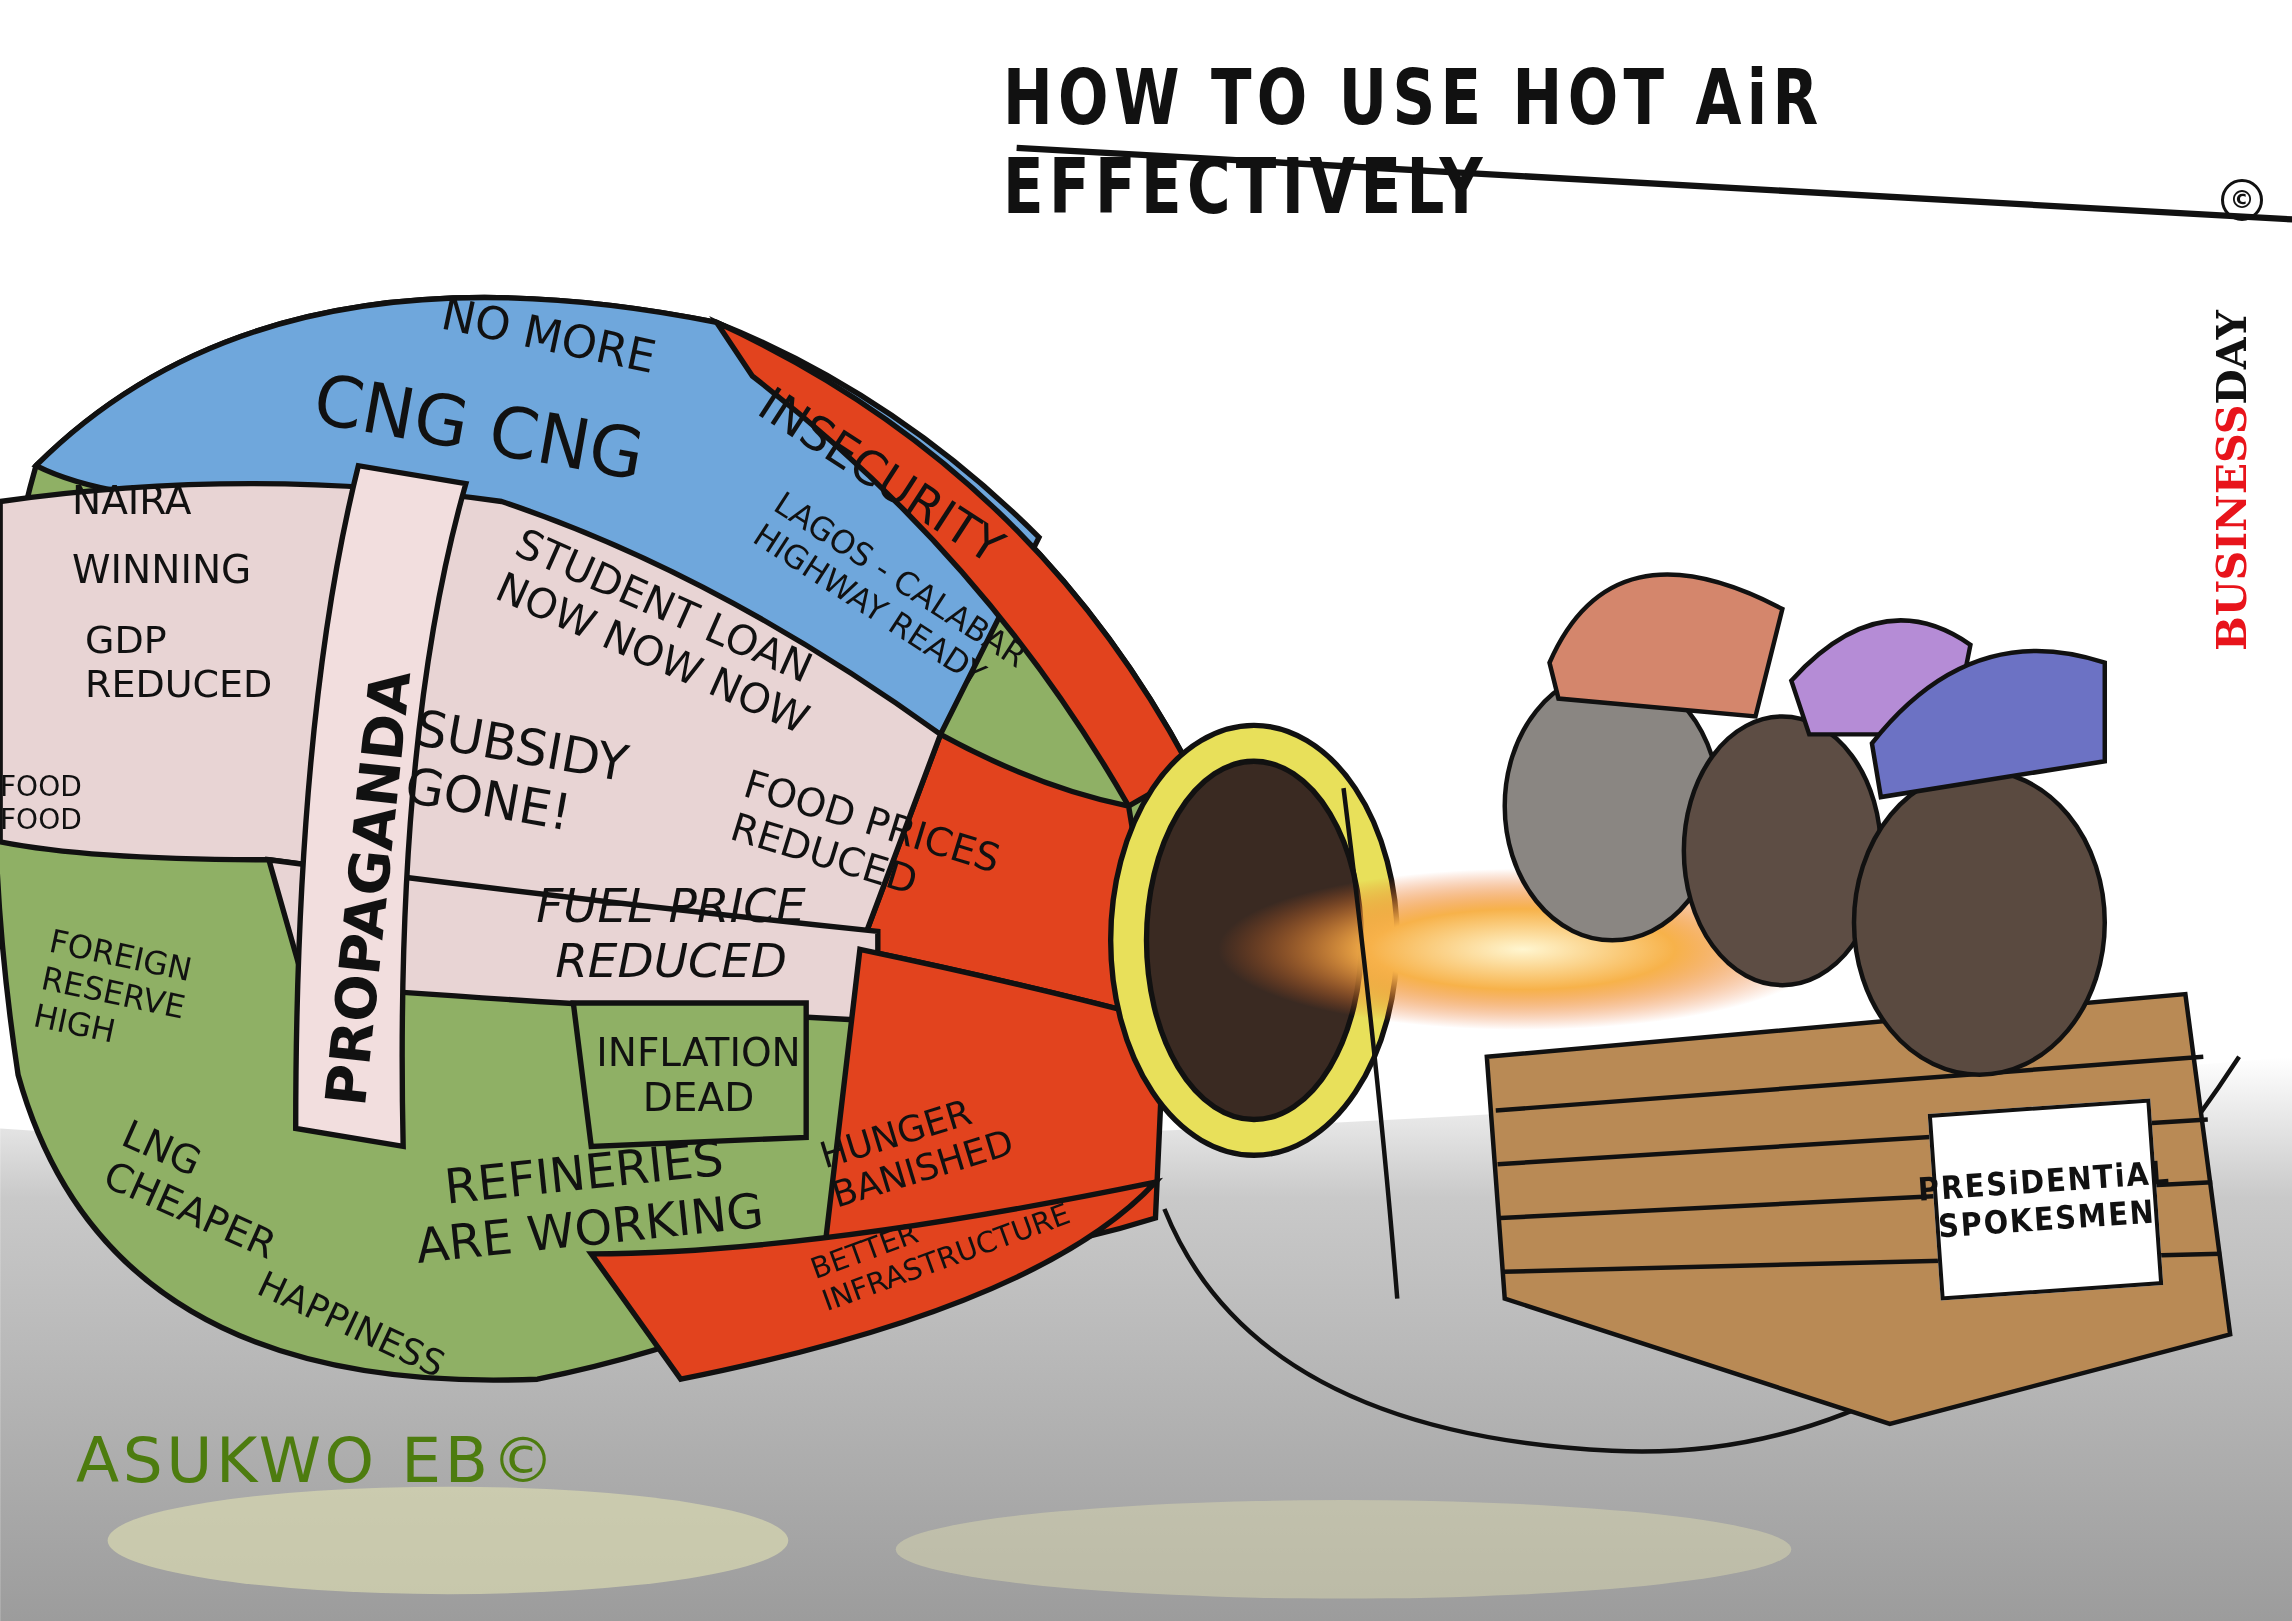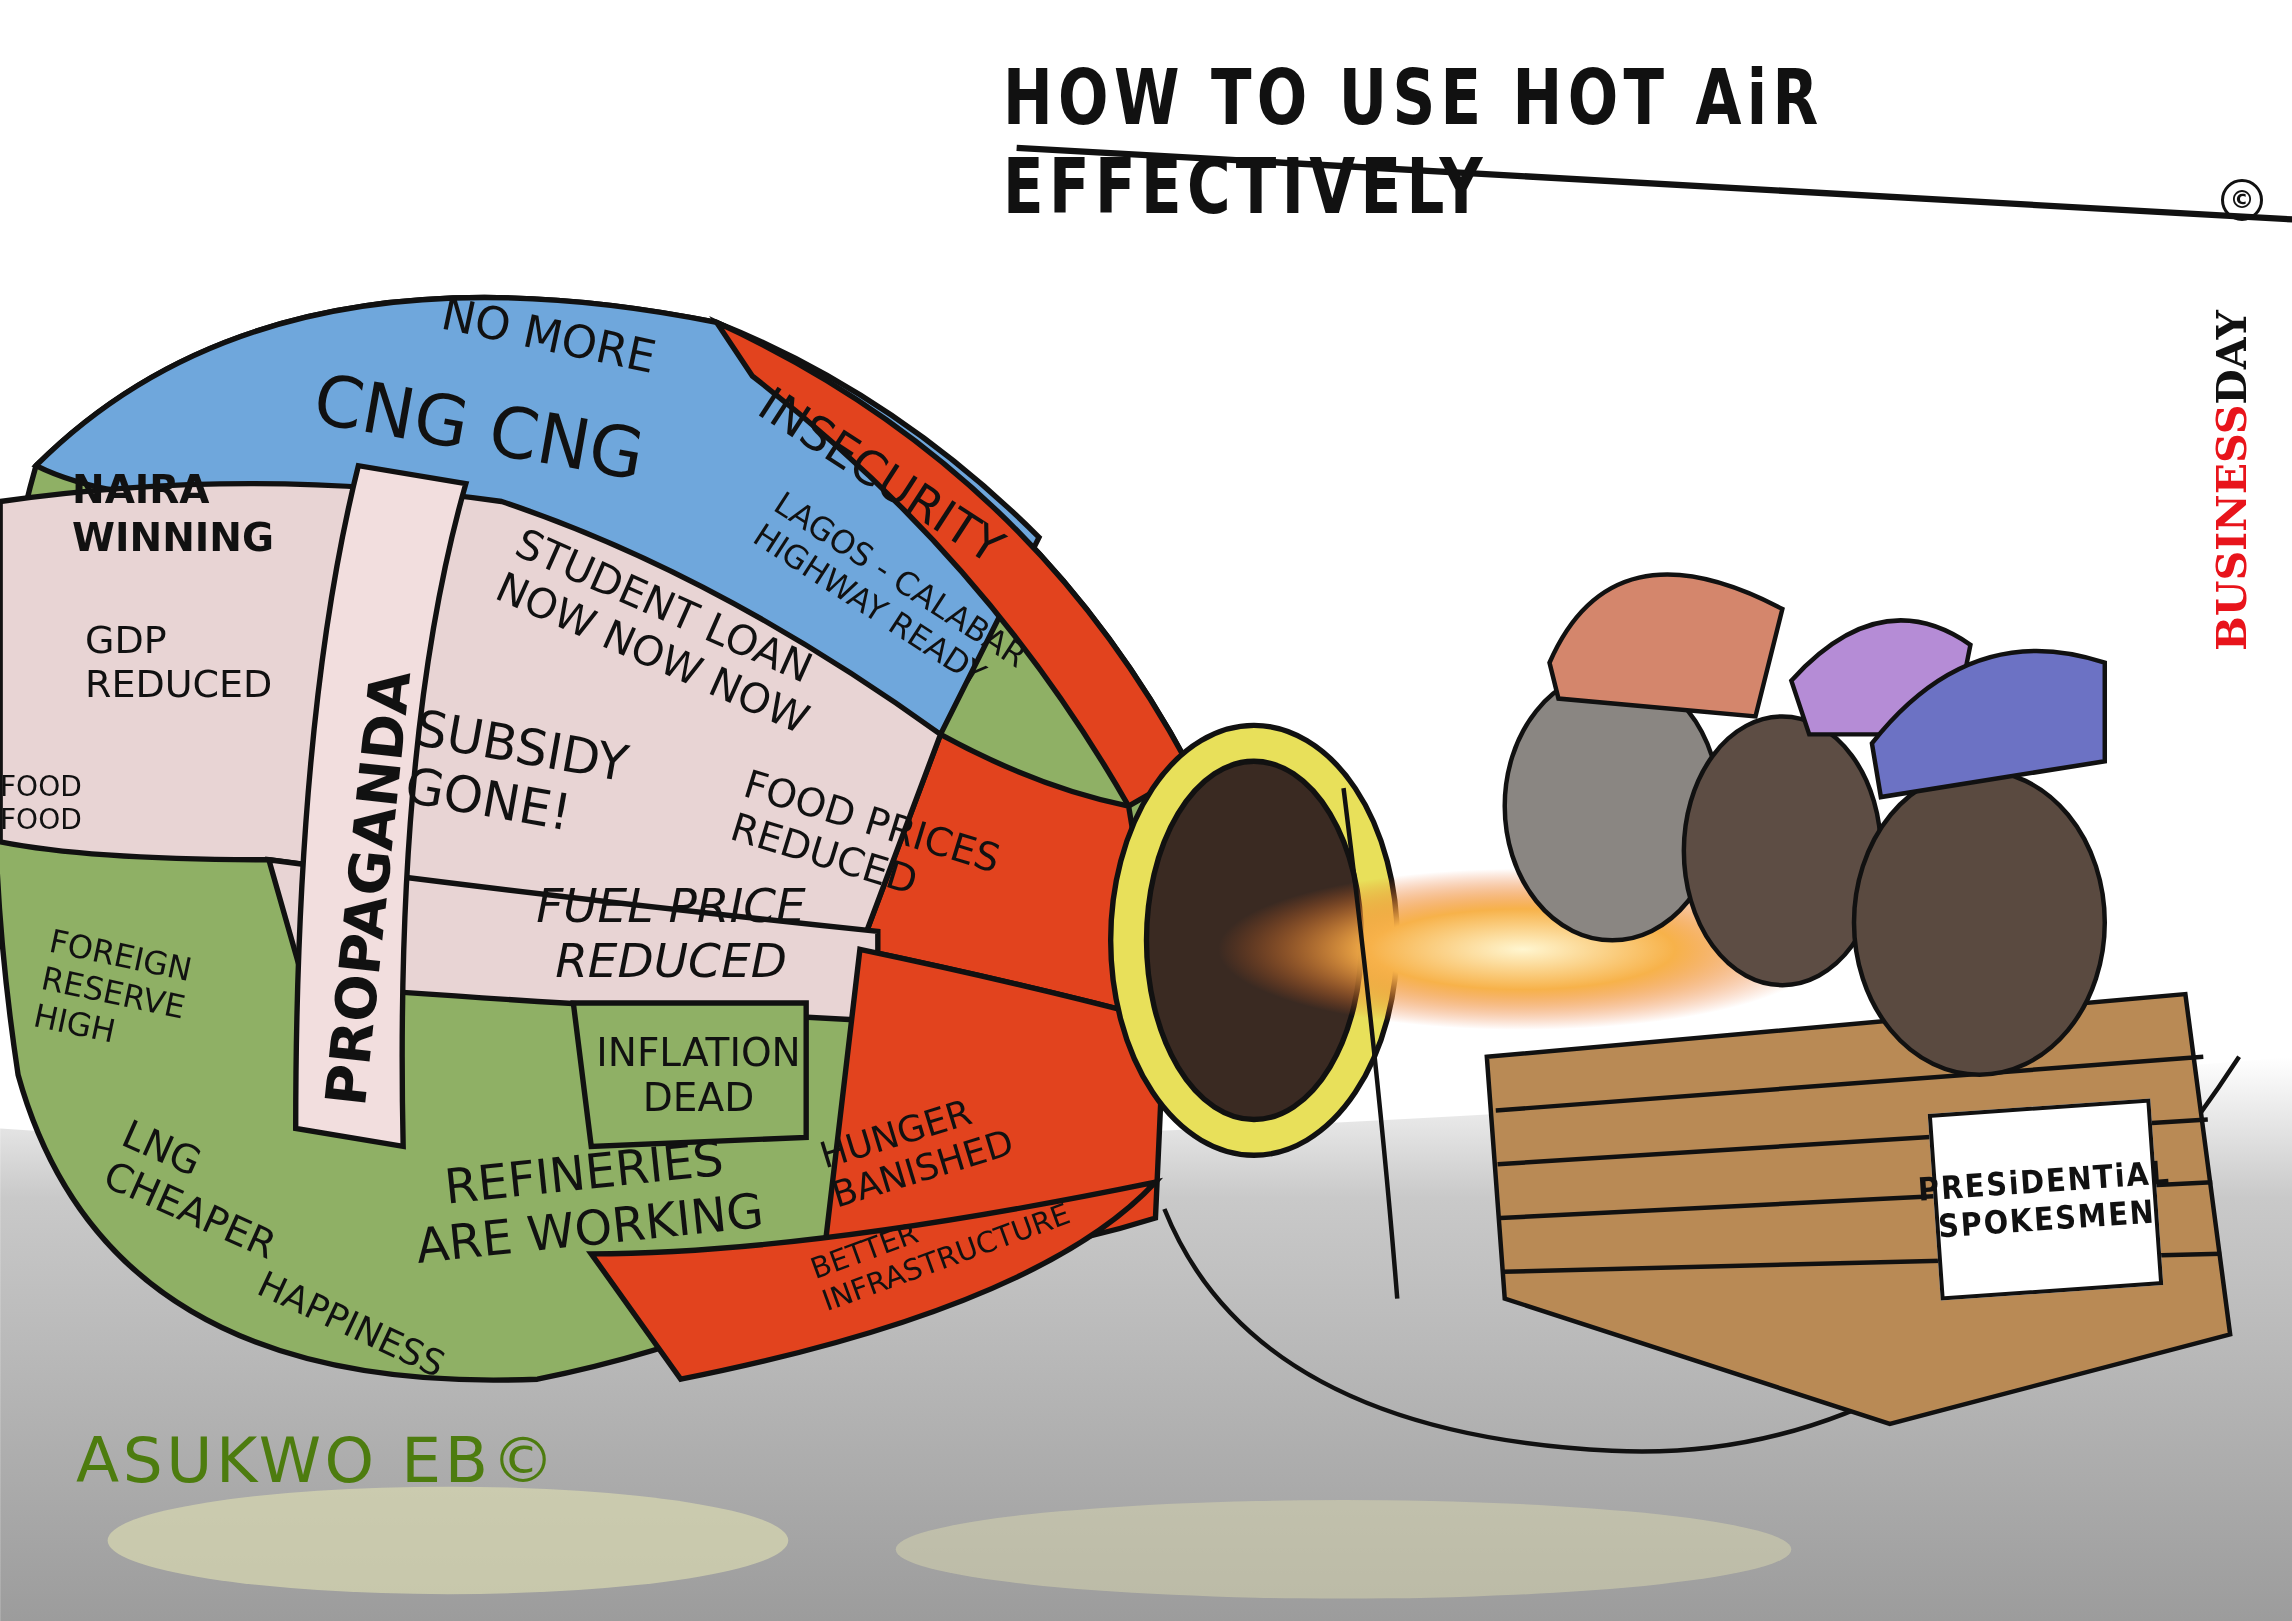--- a/index.html
+++ b/index.html
@@ -91,21 +91,21 @@
 <div class="copyright">©</div>
 <div class="brand">
   <div class="brand-text">
     <span class="brand-red">BUSINESS</span><span class="brand-black">DAY</span>
   </div>
 </div>
 
 <div class="lbl" style="left:448px;top:287px;font-size:45px;transform:rotate(12deg);">NO MORE</div>
 <div class="lbl" style="left:322px;top:358px;font-size:70px;transform:rotate(10deg);">CNG CNG</div>
 <div class="lbl" style="left:779px;top:376px;font-size:47px;transform:rotate(33deg);">INSECURITY</div>
-<div class="lbl" style="left:72px;top:466px;font-size:39px;white-space:normal;width:206px;line-height:48px;font-weight:bold;">NAIRA WINNING</div>
+<div class="lbl" style="left:72px;top:466px;font-size:39px;white-space:normal;width:206px;line-height:69px;">NAIRA WINNING</div>
 <div class="lbl" style="left:313px;top:1102px;font-size:56px;font-weight:bold;transform:rotate(-84deg);">PROPAGANDA</div>
 <div class="lbl" style="left:788px;top:484px;font-size:32px;transform:rotate(33deg);white-space:normal;width:412px;">LAGOS - CALABAR HIGHWAY READY</div>
 <div class="lbl" style="left:528px;top:519px;font-size:41px;transform:rotate(24deg);white-space:normal;width:376px;">STUDENT LOAN NOW NOW NOW</div>
 <div class="lbl" style="left:85px;top:618px;font-size:38px;white-space:normal;width:152px;">GDP REDUCED</div>
 <div class="lbl" style="left:421px;top:699px;font-size:50px;white-space:normal;width:269px;transform:rotate(10deg);">SUBSIDY GONE!</div>
 <div class="lbl" style="left:0px;top:770px;font-size:28px;white-space:normal;width:107px;">FOOD FOOD</div>
 <div class="lbl" style="left:752px;top:761px;font-size:39px;transform:rotate(17deg);white-space:normal;width:296px;">FOOD PRICES REDUCED</div>
 <div class="lbl" style="left:510px;top:878px;font-size:47px;white-space:normal;width:322px;text-align:center;font-style:italic;">FUEL PRICE REDUCED</div>
 <div class="lbl" style="left:54px;top:922px;font-size:32px;white-space:normal;width:179px;transform:rotate(12deg);">FOREIGN RESERVE HIGH</div>
 <div class="lbl" style="left:591px;top:1030px;font-size:39px;white-space:normal;width:215px;text-align:center;">INFLATION DEAD</div>

